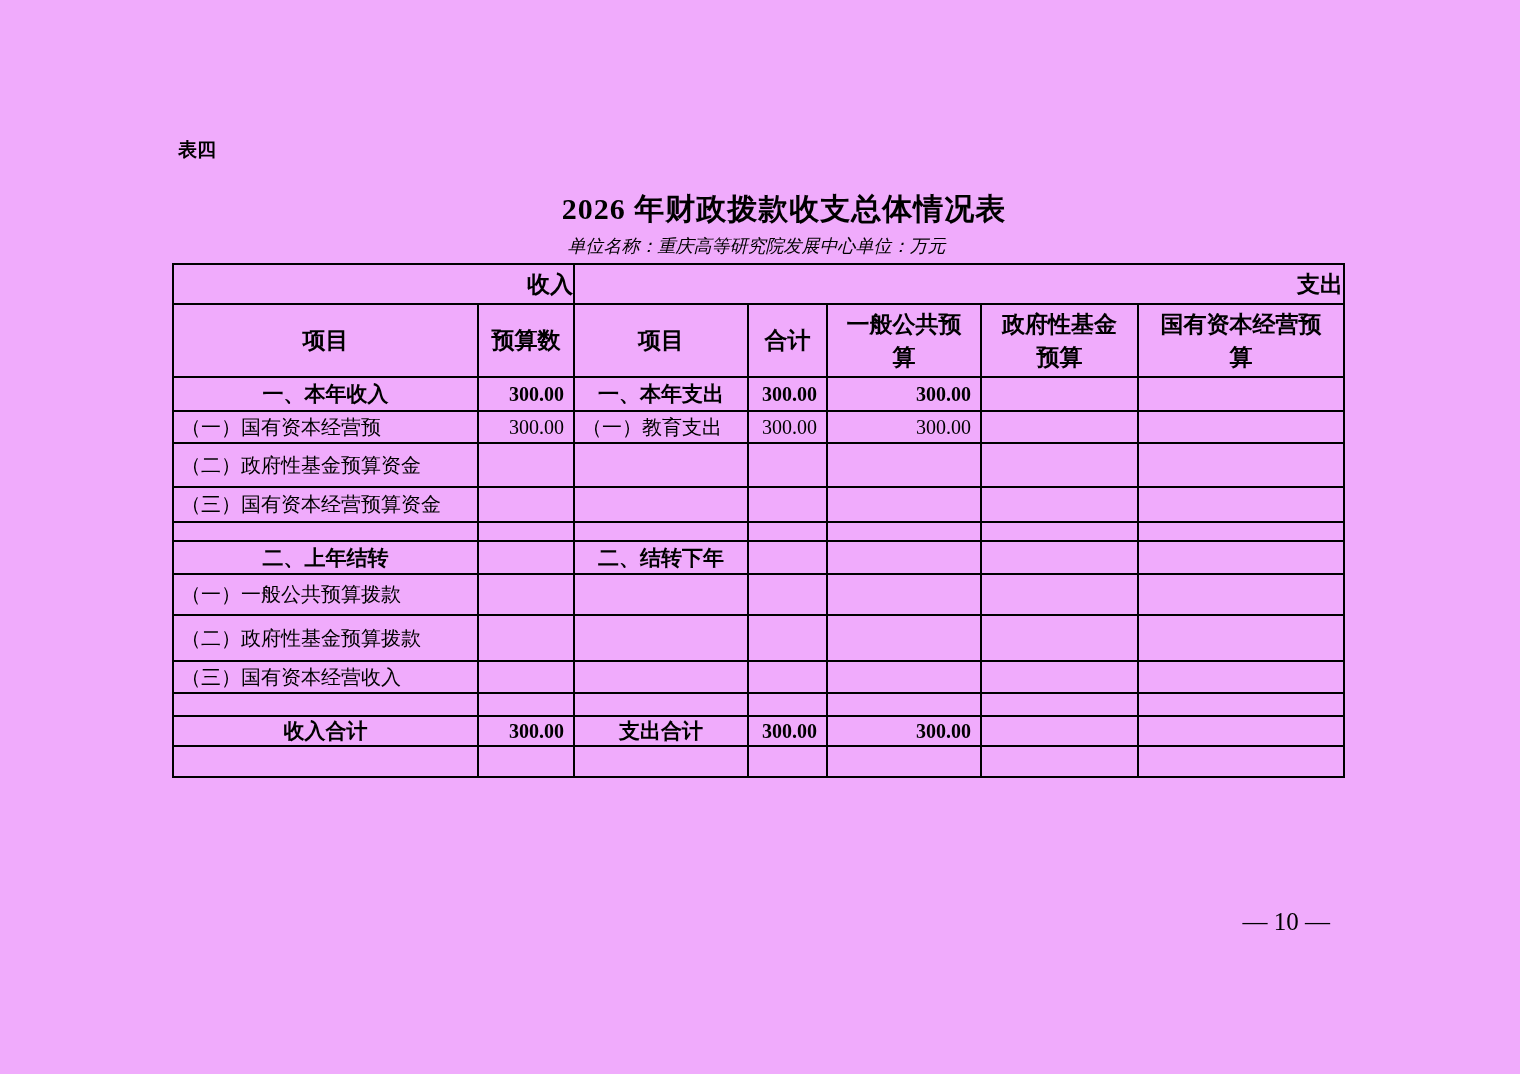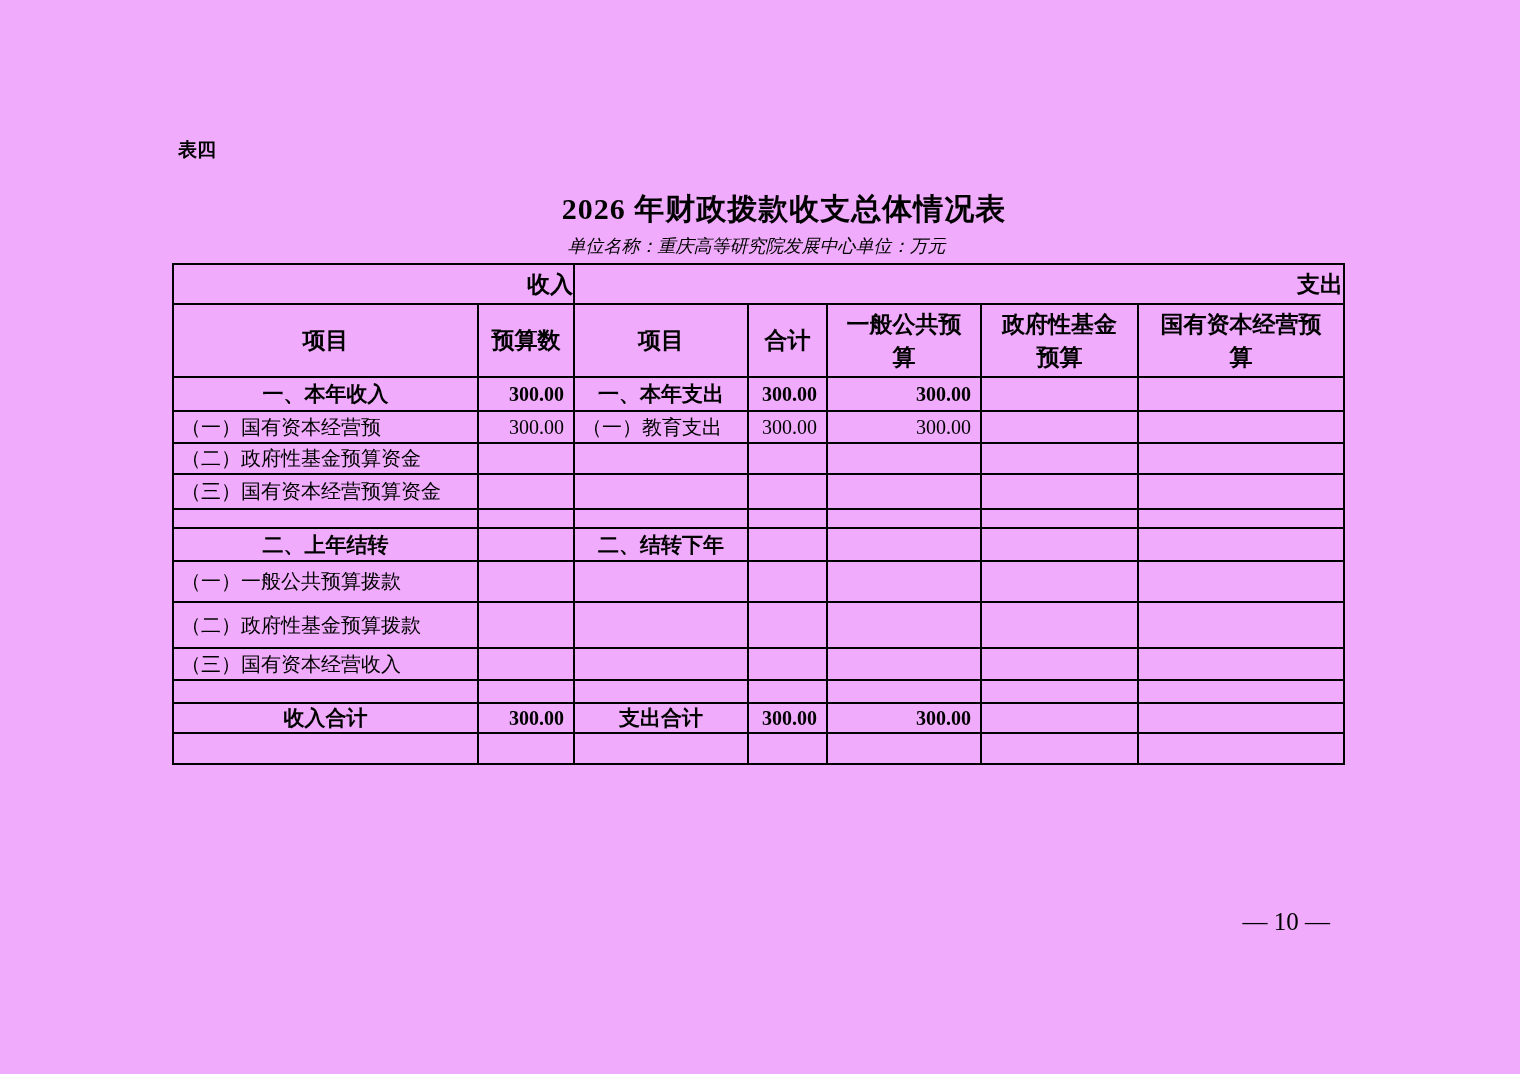--- a/index.html
+++ b/index.html
@@ -159,21 +159,21 @@
         </tr>
         <tr style="height: 32px;">
           <td class="item">（一）国有资本经营预</td>
           <td class="num">300.00</td>
           <td class="item">（一）教育支出</td>
           <td class="num">300.00</td>
           <td class="num">300.00</td>
           <td></td>
           <td></td>
         </tr>
-        <tr style="height: 31px;">
+        <tr style="height: 44px;">
           <td class="item">（二）政府性基金预算资金</td>
           <td></td>
           <td></td>
           <td></td>
           <td></td>
           <td></td>
           <td></td>
         </tr>
         <tr style="height: 35px;">
           <td class="item">（三）国有资本经营预算资金</td>

